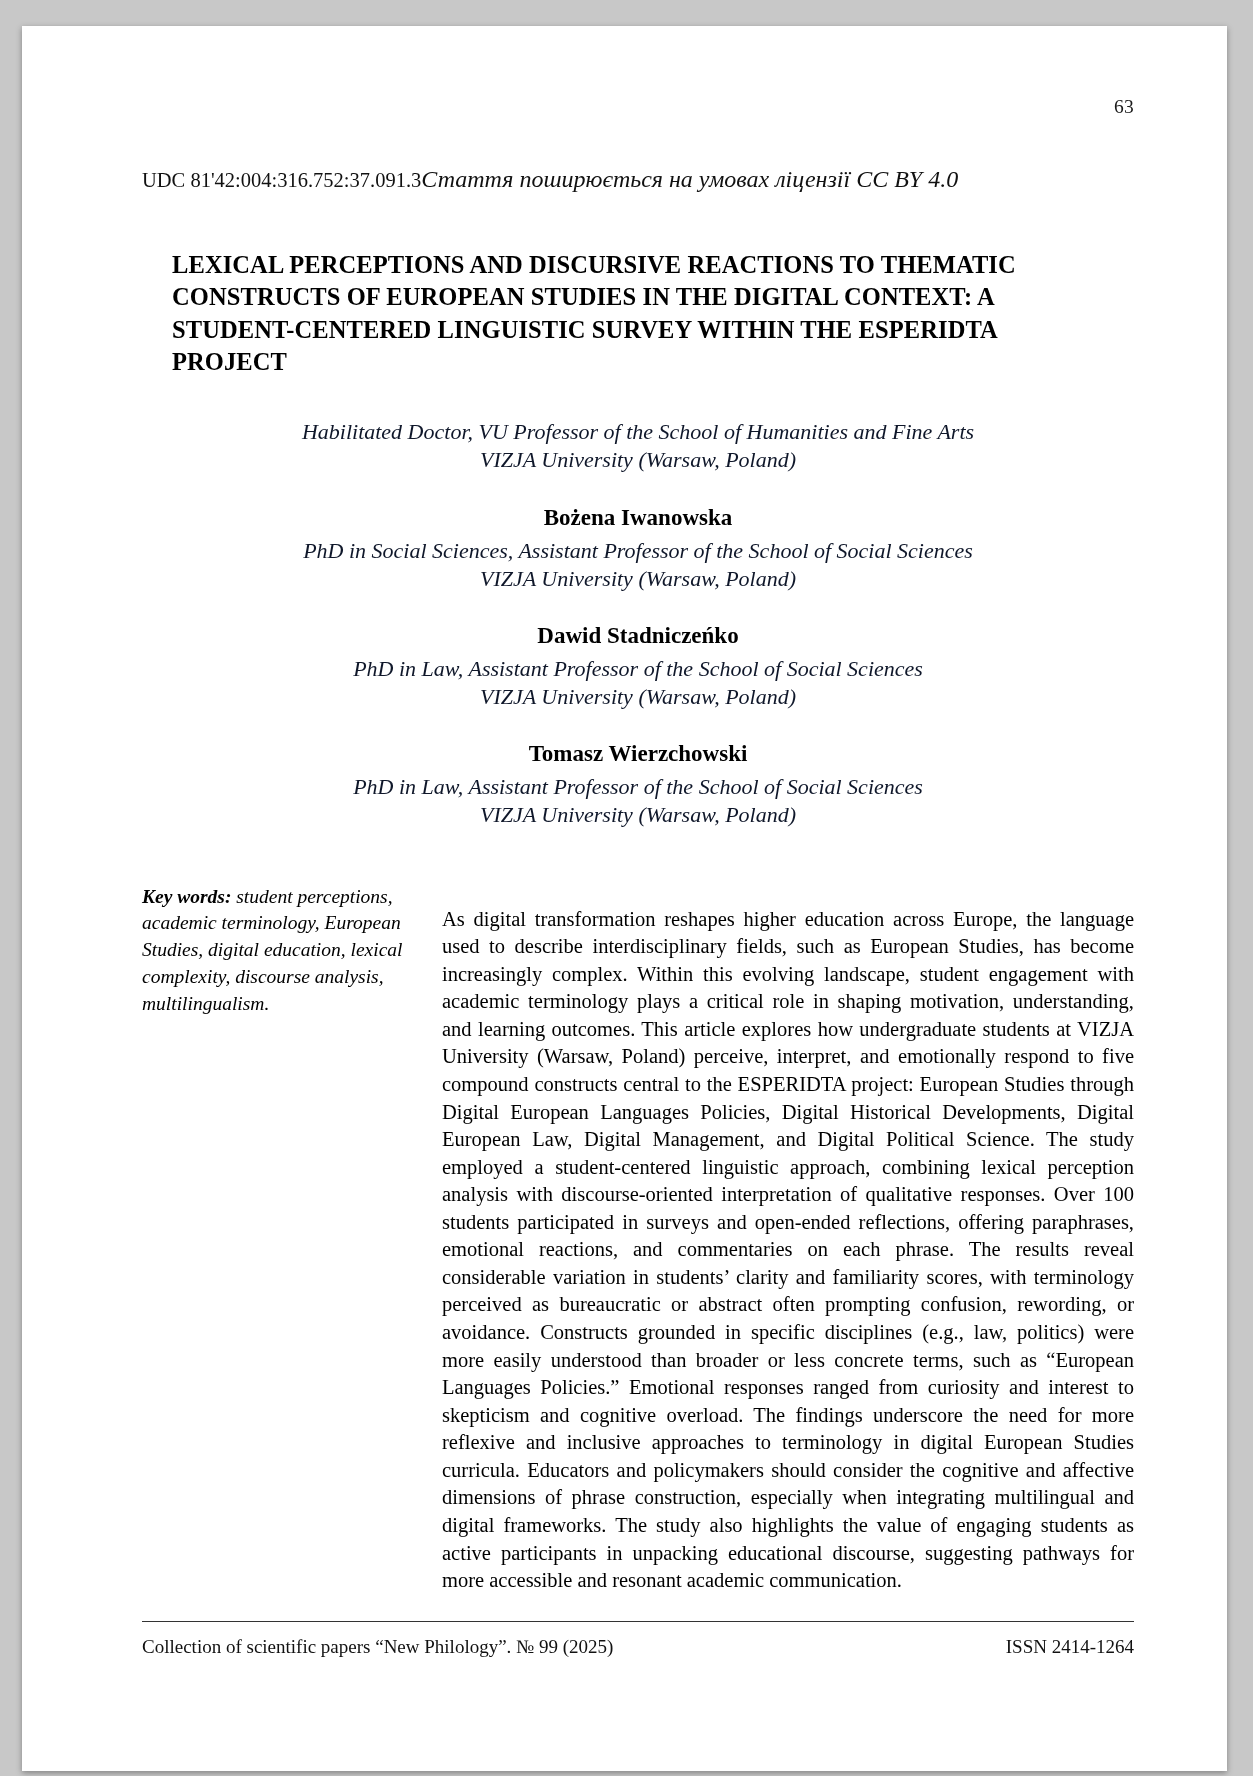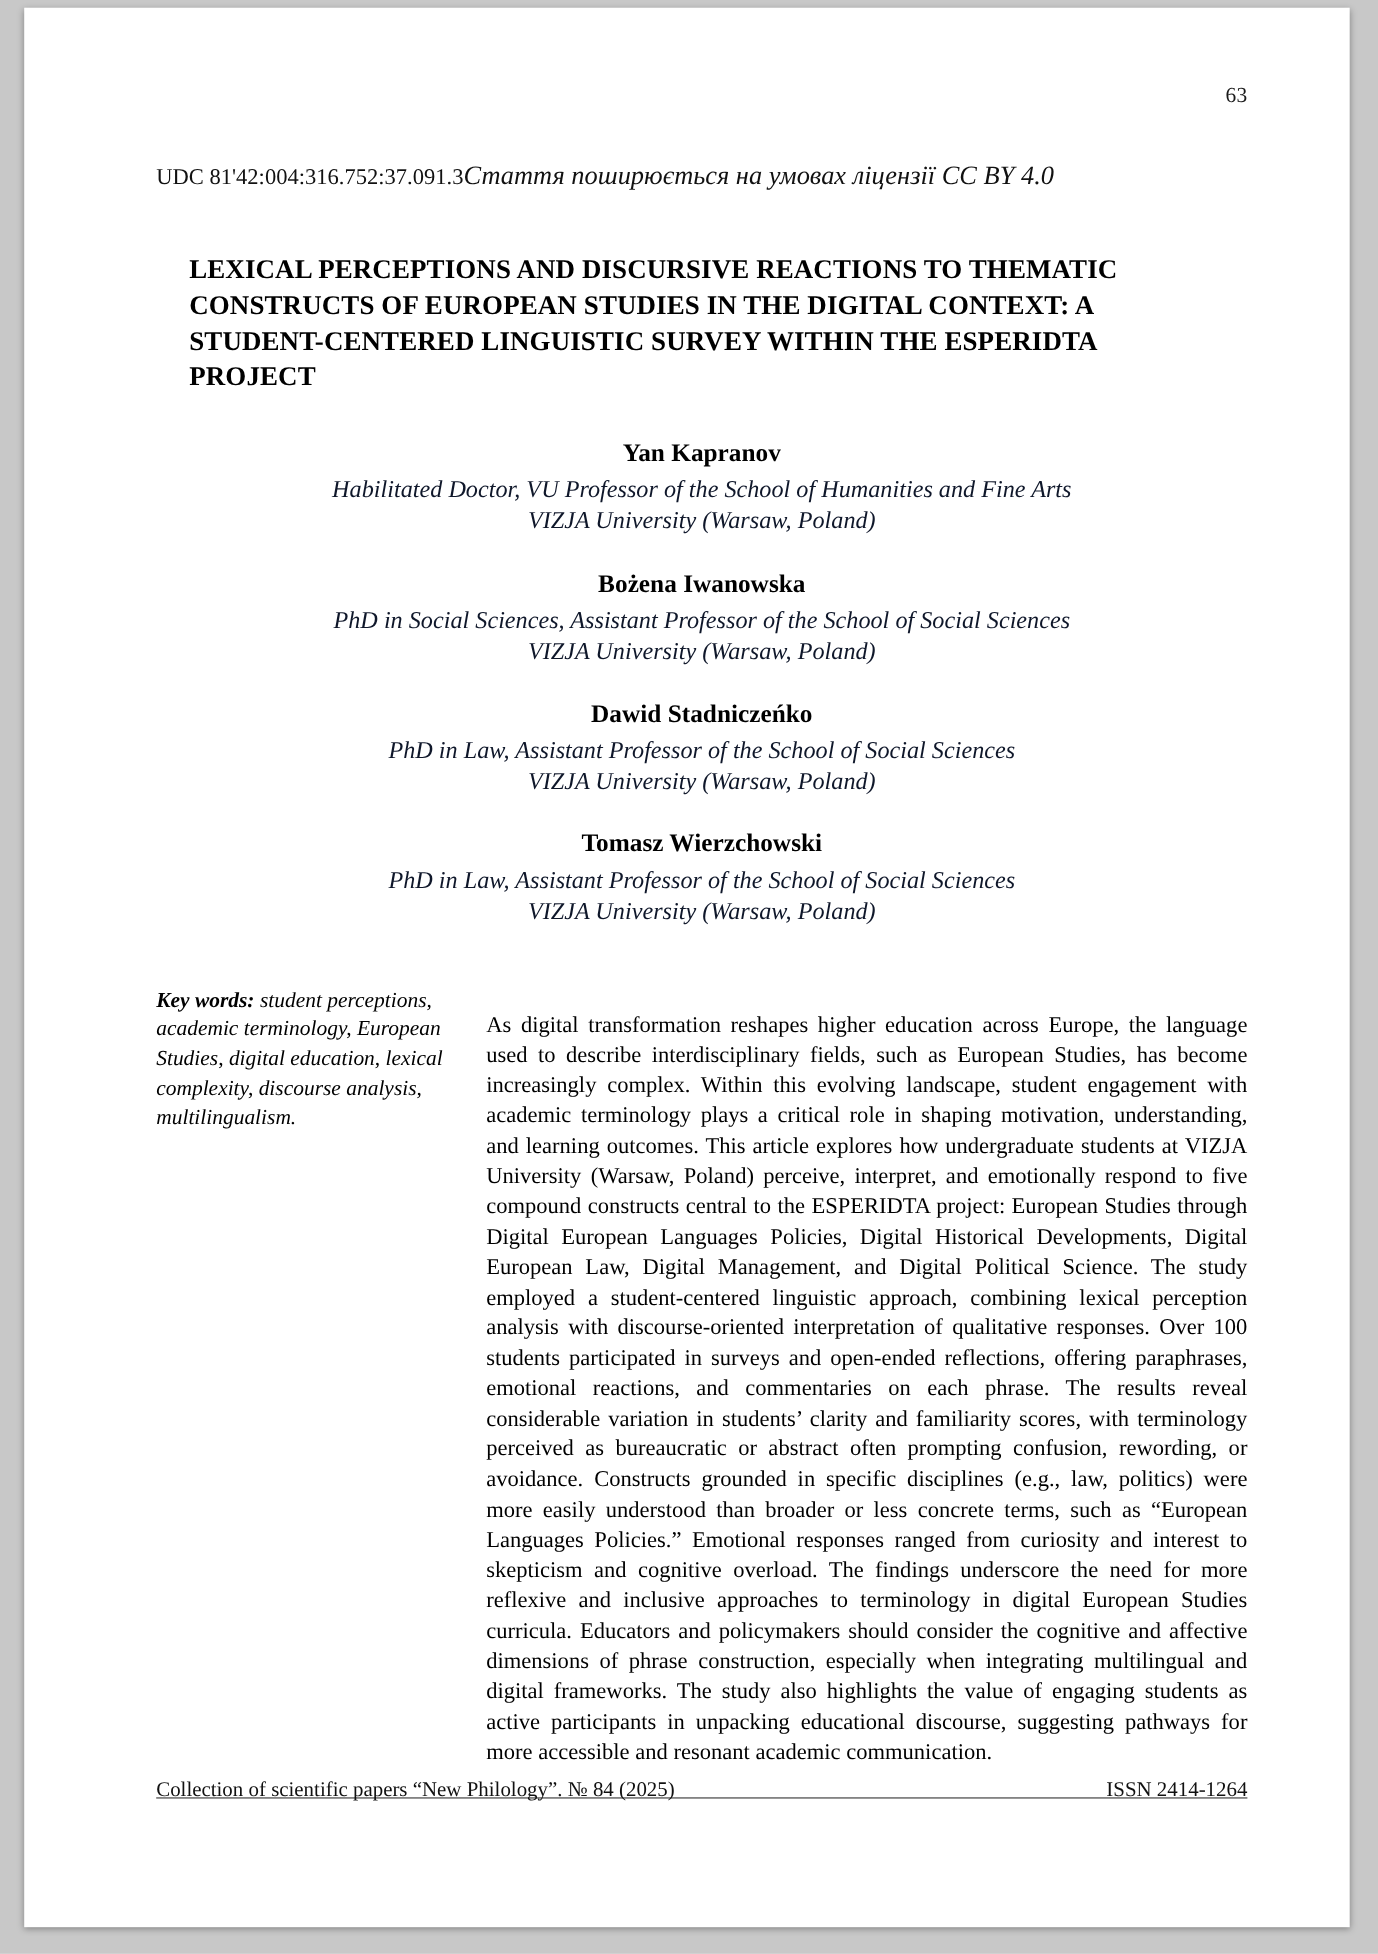--- a/index.html
+++ b/index.html
@@ -8,21 +8,21 @@
     background: #c8c8c8;
   }
   body {
     width: 1253px;
     height: 1776px;
     font-family: "Liberation Serif", serif;
   }
   .page {
     position: absolute;
     left: 22px;
-    top: 7px;
+    top: 26px;
     width: 1205px;
     height: 1745px;
     background: #ffffff;
     box-shadow: 0 2px 6px rgba(0,0,0,0.35);
     box-sizing: border-box;
   }
   .inner {
     position: absolute;
     left: 120px;
     top: 70px;
@@ -139,21 +139,20 @@
     <div class="meta-row">
       <div class="udc">UDC 81'42:004:316.752:37.091.3</div>
       <div class="license">Стаття поширюється на умовах ліцензії CC BY 4.0</div>
     </div>
 
     <div class="title">LEXICAL PERCEPTIONS AND DISCURSIVE REACTIONS TO THEMATIC CONSTRUCTS OF EUROPEAN STUDIES IN THE DIGITAL CONTEXT: A STUDENT-CENTERED LINGUISTIC SURVEY WITHIN THE ESPERIDTA PROJECT</div>
 
     <div class="authors">
 
       <div class="author-block">
-        <div class="author-name">Yan Kapranov</div>
         <div class="author-aff">Habilitated Doctor, VU Professor of the School of Humanities and Fine Arts</div>
         <div class="author-aff">VIZJA University (Warsaw, Poland)</div>
       </div>
 
       <div class="author-block">
         <div class="author-name">Bożena Iwanowska</div>
         <div class="author-aff">PhD in Social Sciences, Assistant Professor of the School of Social Sciences</div>
         <div class="author-aff">VIZJA University (Warsaw, Poland)</div>
       </div>
 
@@ -180,16 +179,16 @@
       </div>
       <div class="abstract-col">
         <div class="abstract">As digital transformation reshapes higher education across Europe, the language used to describe interdisciplinary fields, such as European Studies, has become increasingly complex. Within this evolving landscape, student engagement with academic terminology plays a critical role in shaping motivation, understanding, and learning outcomes. This article explores how undergraduate students at VIZJA University (Warsaw, Poland) perceive, interpret, and emotionally respond to five compound constructs central to the ESPERIDTA project: European Studies through Digital European Languages Policies, Digital Historical Developments, Digital European Law, Digital Management, and Digital Political Science. The study employed a student-centered linguistic approach, combining lexical perception analysis with discourse-oriented interpretation of qualitative responses. Over 100 students participated in surveys and open-ended reflections, offering paraphrases, emotional reactions, and commentaries on each phrase. The results reveal considerable variation in students’ clarity and familiarity scores, with terminology perceived as bureaucratic or abstract often prompting confusion, rewording, or avoidance. Constructs grounded in specific disciplines (e.g., law, politics) were more easily understood than broader or less concrete terms, such as “European Languages Policies.” Emotional responses ranged from curiosity and interest to skepticism and cognitive overload. The findings underscore the need for more reflexive and inclusive approaches to terminology in digital European Studies curricula. Educators and policymakers should consider the cognitive and affective dimensions of phrase construction, especially when integrating multilingual and digital frameworks. The study also highlights the value of engaging students as active participants in unpacking educational discourse, suggesting pathways for more accessible and resonant academic communication.</div>
       </div>
     </div>
 
     <hr class="rule">
   </div>
 
   <div class="footer">
-    <div>Collection of scientific papers “New Philology”. № 84 (2025)</div>
+    <div>Collection of scientific papers “New Philology”. № 99 (2025)</div>
     <div>ISSN 2414-1264</div>
   </div>
 </div>
 
 </body></html>

